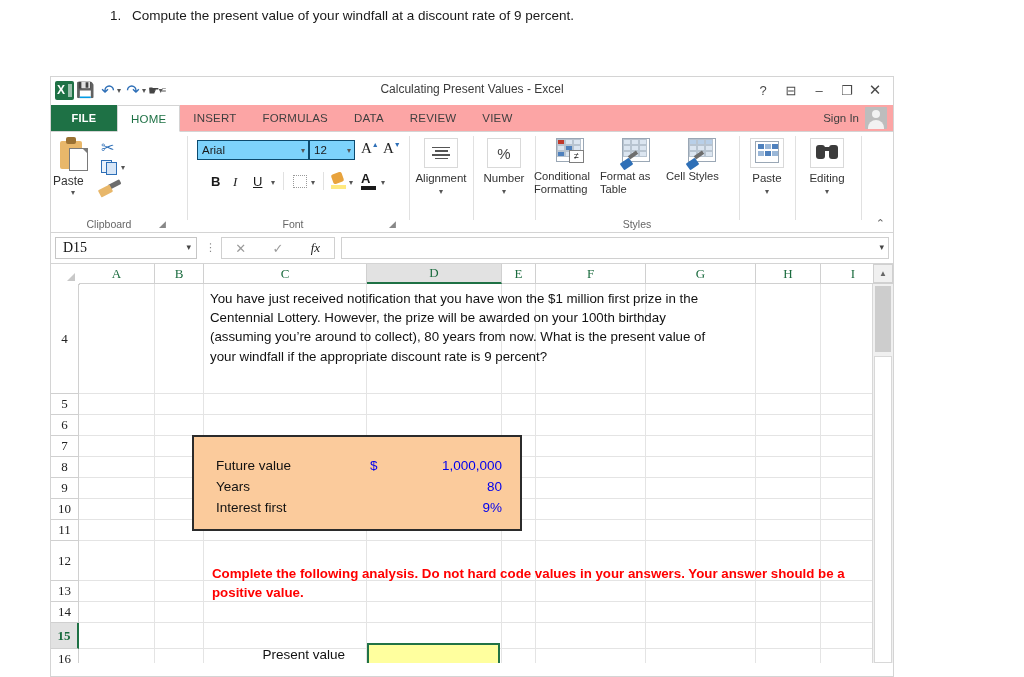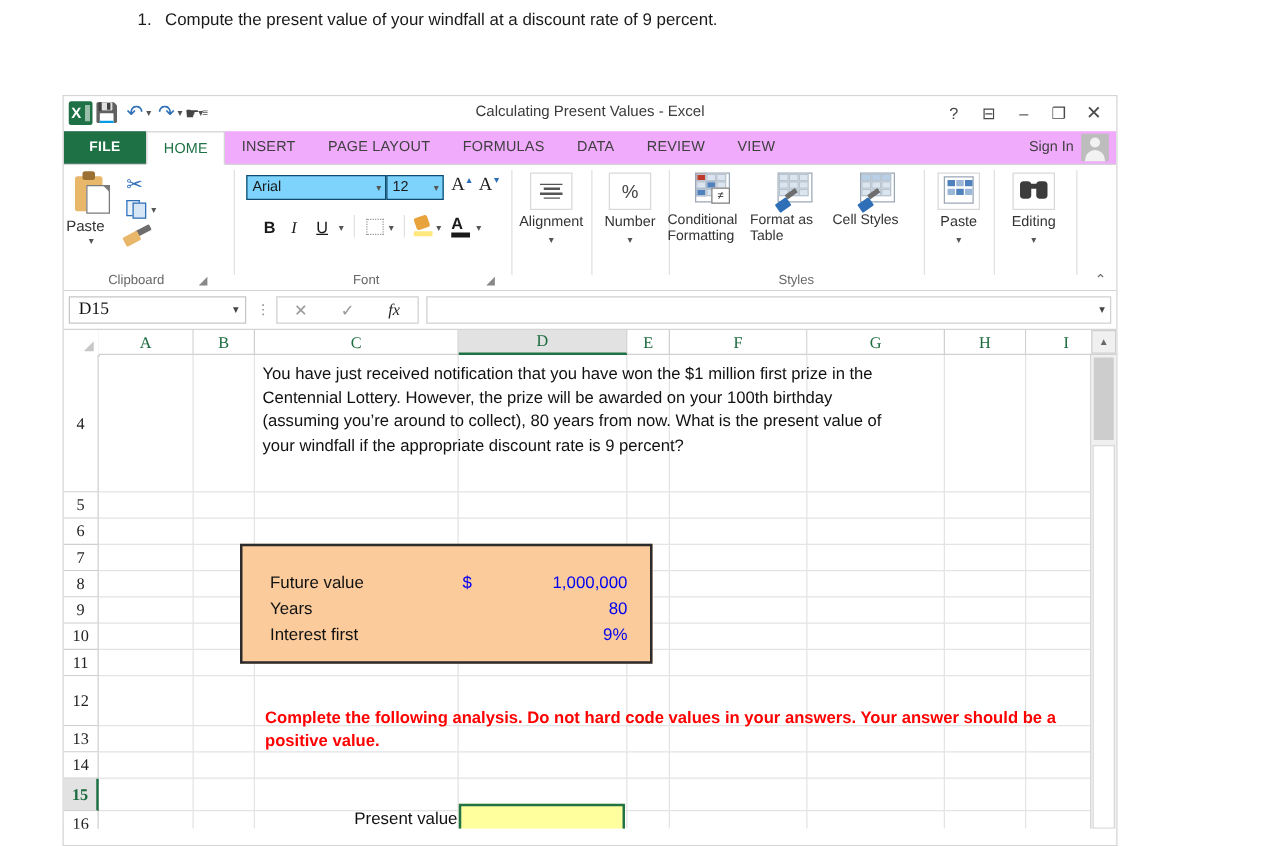--- a/index.html
+++ b/index.html
@@ -90,21 +90,21 @@
     width: 28px; height: 22px;
     display: flex; align-items: center; justify-content: center;
     color: #4a4a4a; font-size: 13px;
   }
   .win-ctrls .close { font-size: 15px; }
 
   
   .tabbar {
     position: relative;
     height: 26px;
-    background: #f0abfc;
+    background: #fca5a5;
     border-bottom: 1px solid #d4d4d4;
     padding-left: 24px;
   }
   .tab-file {
     position: absolute; left: 0; top: 0;
     width: 66px; height: 26px;
     background: #1e7145;
     color: #ffffff;
     font-size: 11px; font-weight: bold;
     letter-spacing: .3px;
@@ -595,21 +595,20 @@
         <div>❐</div>
         <div class="close">✕</div>
       </div>
     </div>
 
     <div class="tabbar">
       <div class="tab-file">FILE</div>
       <div class="tabs">
         <div class="tab active">HOME</div>
         <div class="tab">INSERT</div>
-        <div class="tab">PAGE LAYOUT</div>
         <div class="tab">FORMULAS</div>
         <div class="tab">DATA</div>
         <div class="tab">REVIEW</div>
         <div class="tab">VIEW</div>
       </div>
       <div class="signin">Sign In</div>
       <div class="avatar"></div>
     </div>
 
     <div class="ribbon">
@@ -879,21 +878,21 @@
             <span class="ob-val">80</span>
           </div>
           <div class="ob-row" style="top:63px;">
             <span class="ob-label">Interest first</span>
             <span class="ob-val">9%</span>
           </div>
         </div>
 
         <div class="redtext" style="left:133px; top:280px; width:660px;">Complete the following analysis. Do not hard code values in your answers. Your answer should be a positive value.</div>
 
-        <div class="pv-label" style="left:167px; top:363px; width:120px; text-align:right;">Present value</div>
+        <div class="pv-label" style="left:146px; top:363px; width:120px; text-align:right;">Present value</div>
         <div class="selcell" style="left:288px; top:359px; width:133px; height:24px;"></div>
       </div>
 
       <div class="vscroll">
         <div class="vs-up">▲</div>
         <div class="vs-thumb"></div>
         <div class="vs-track-btm"></div>
       </div>
     </div>
 

